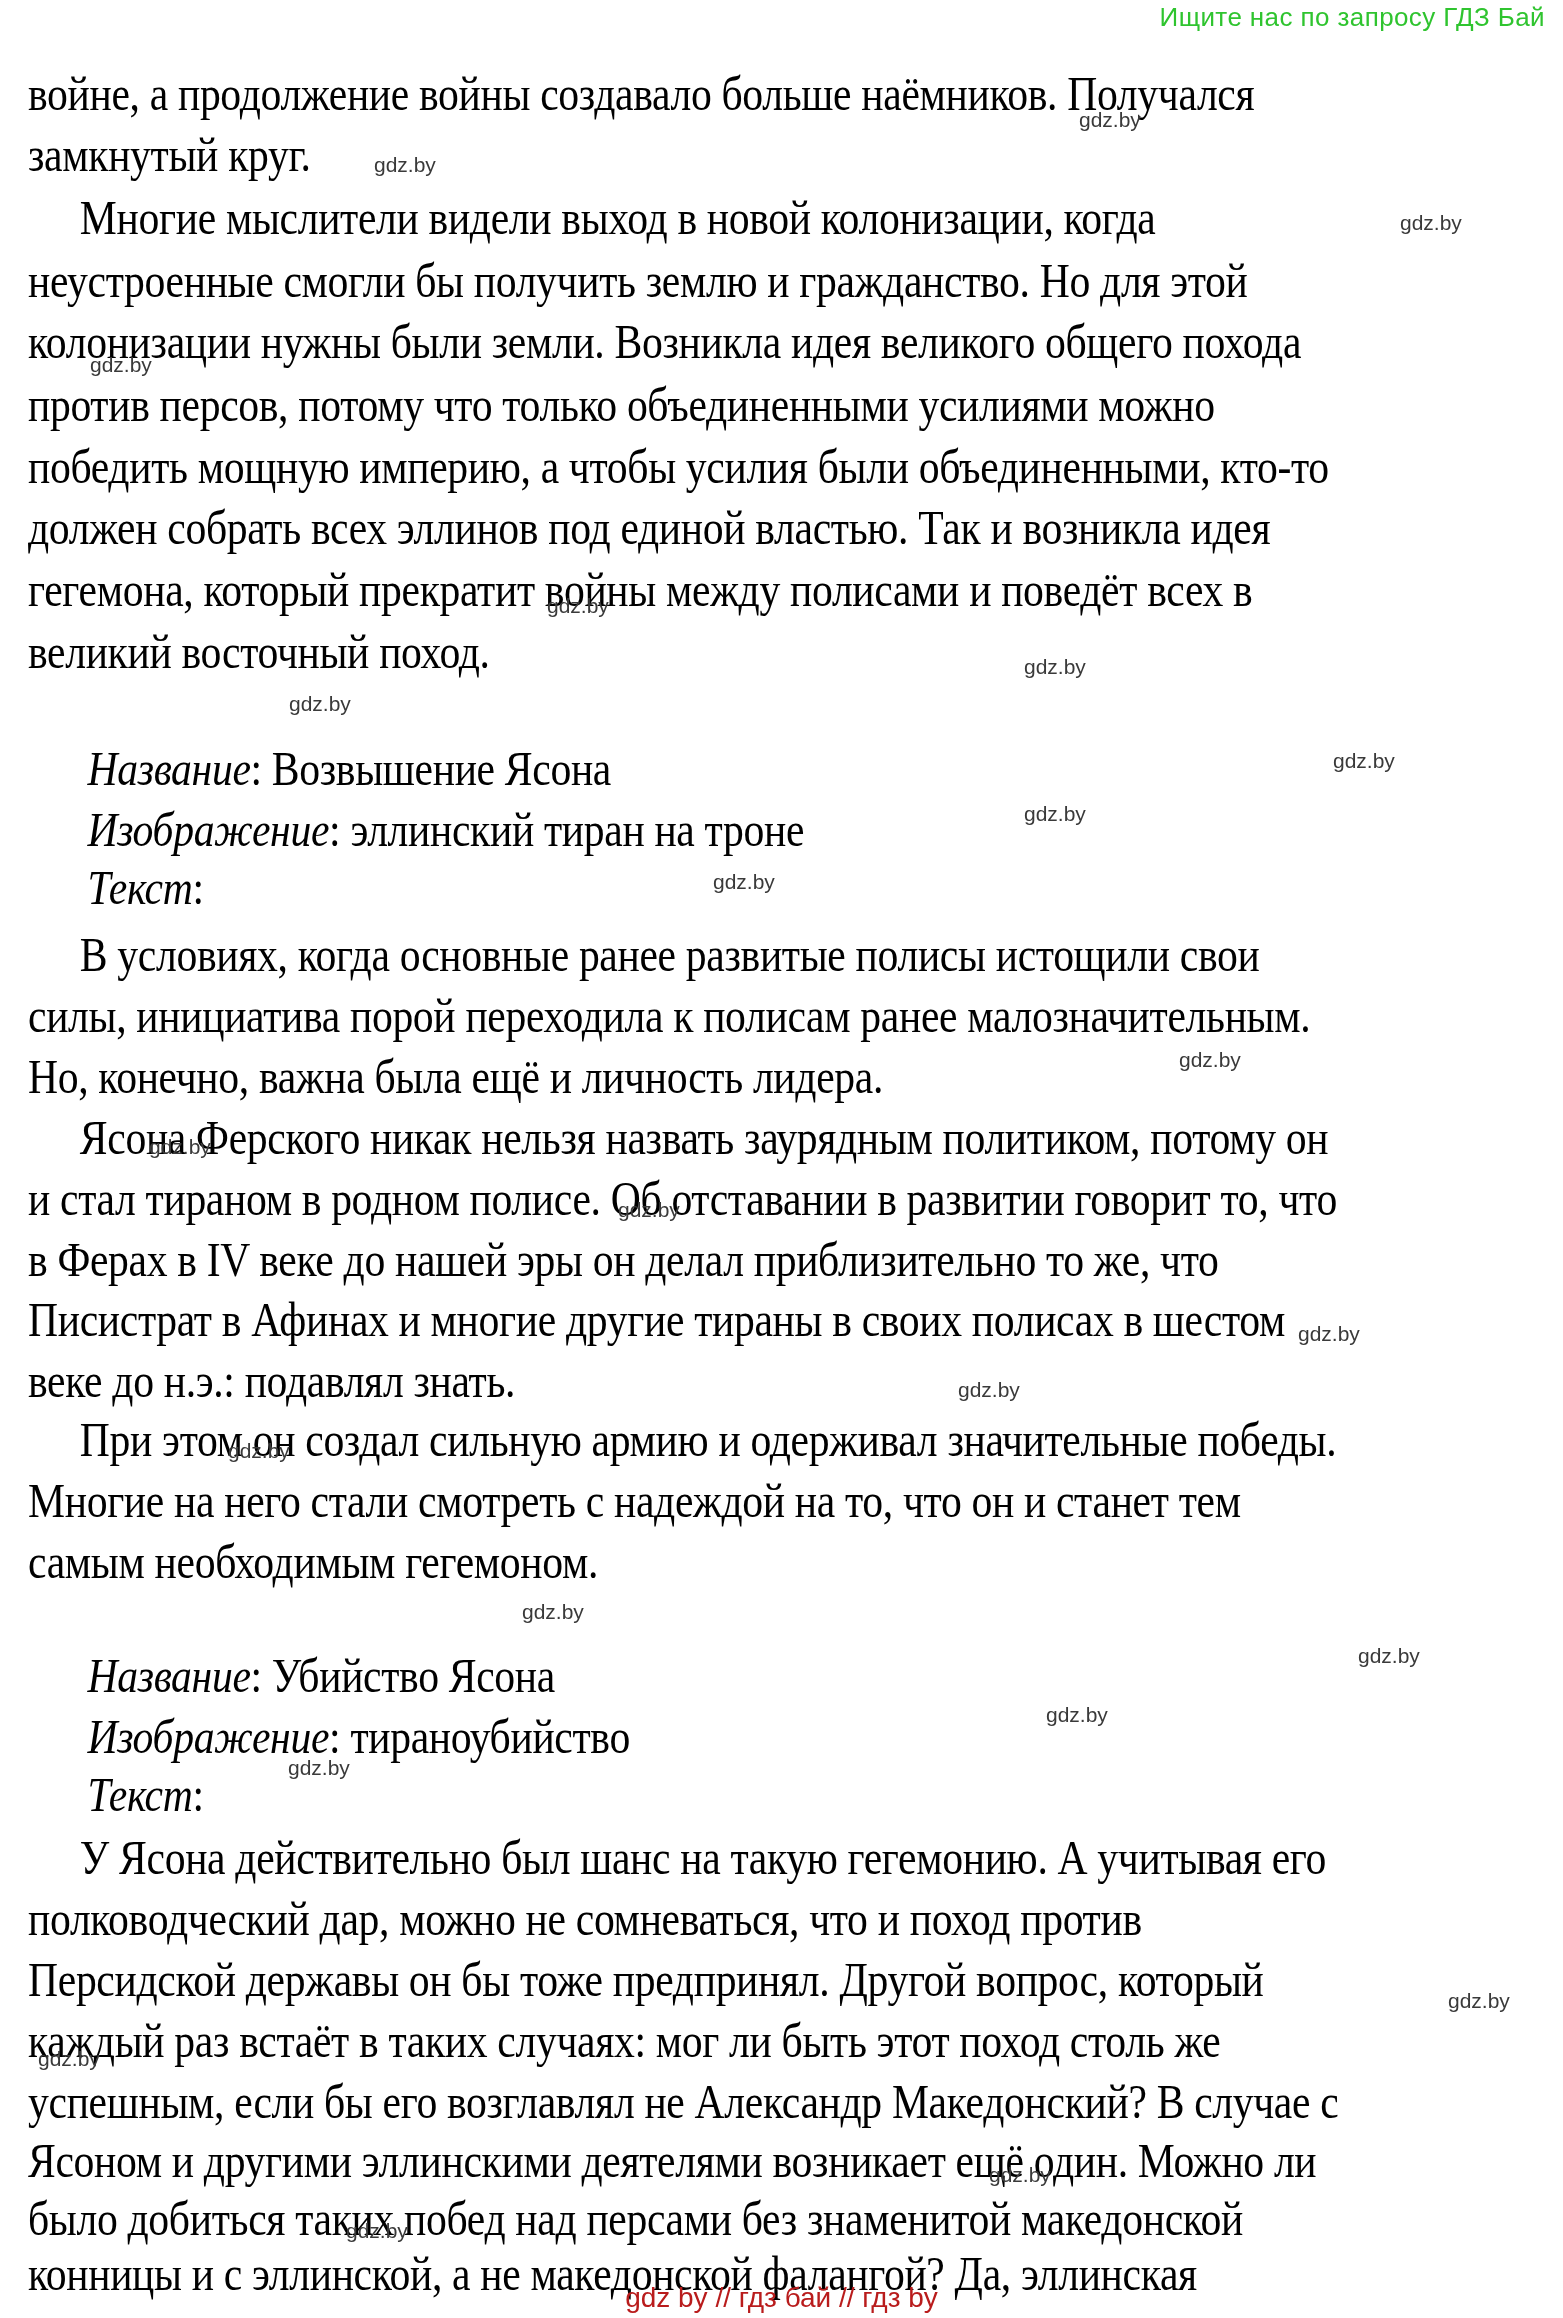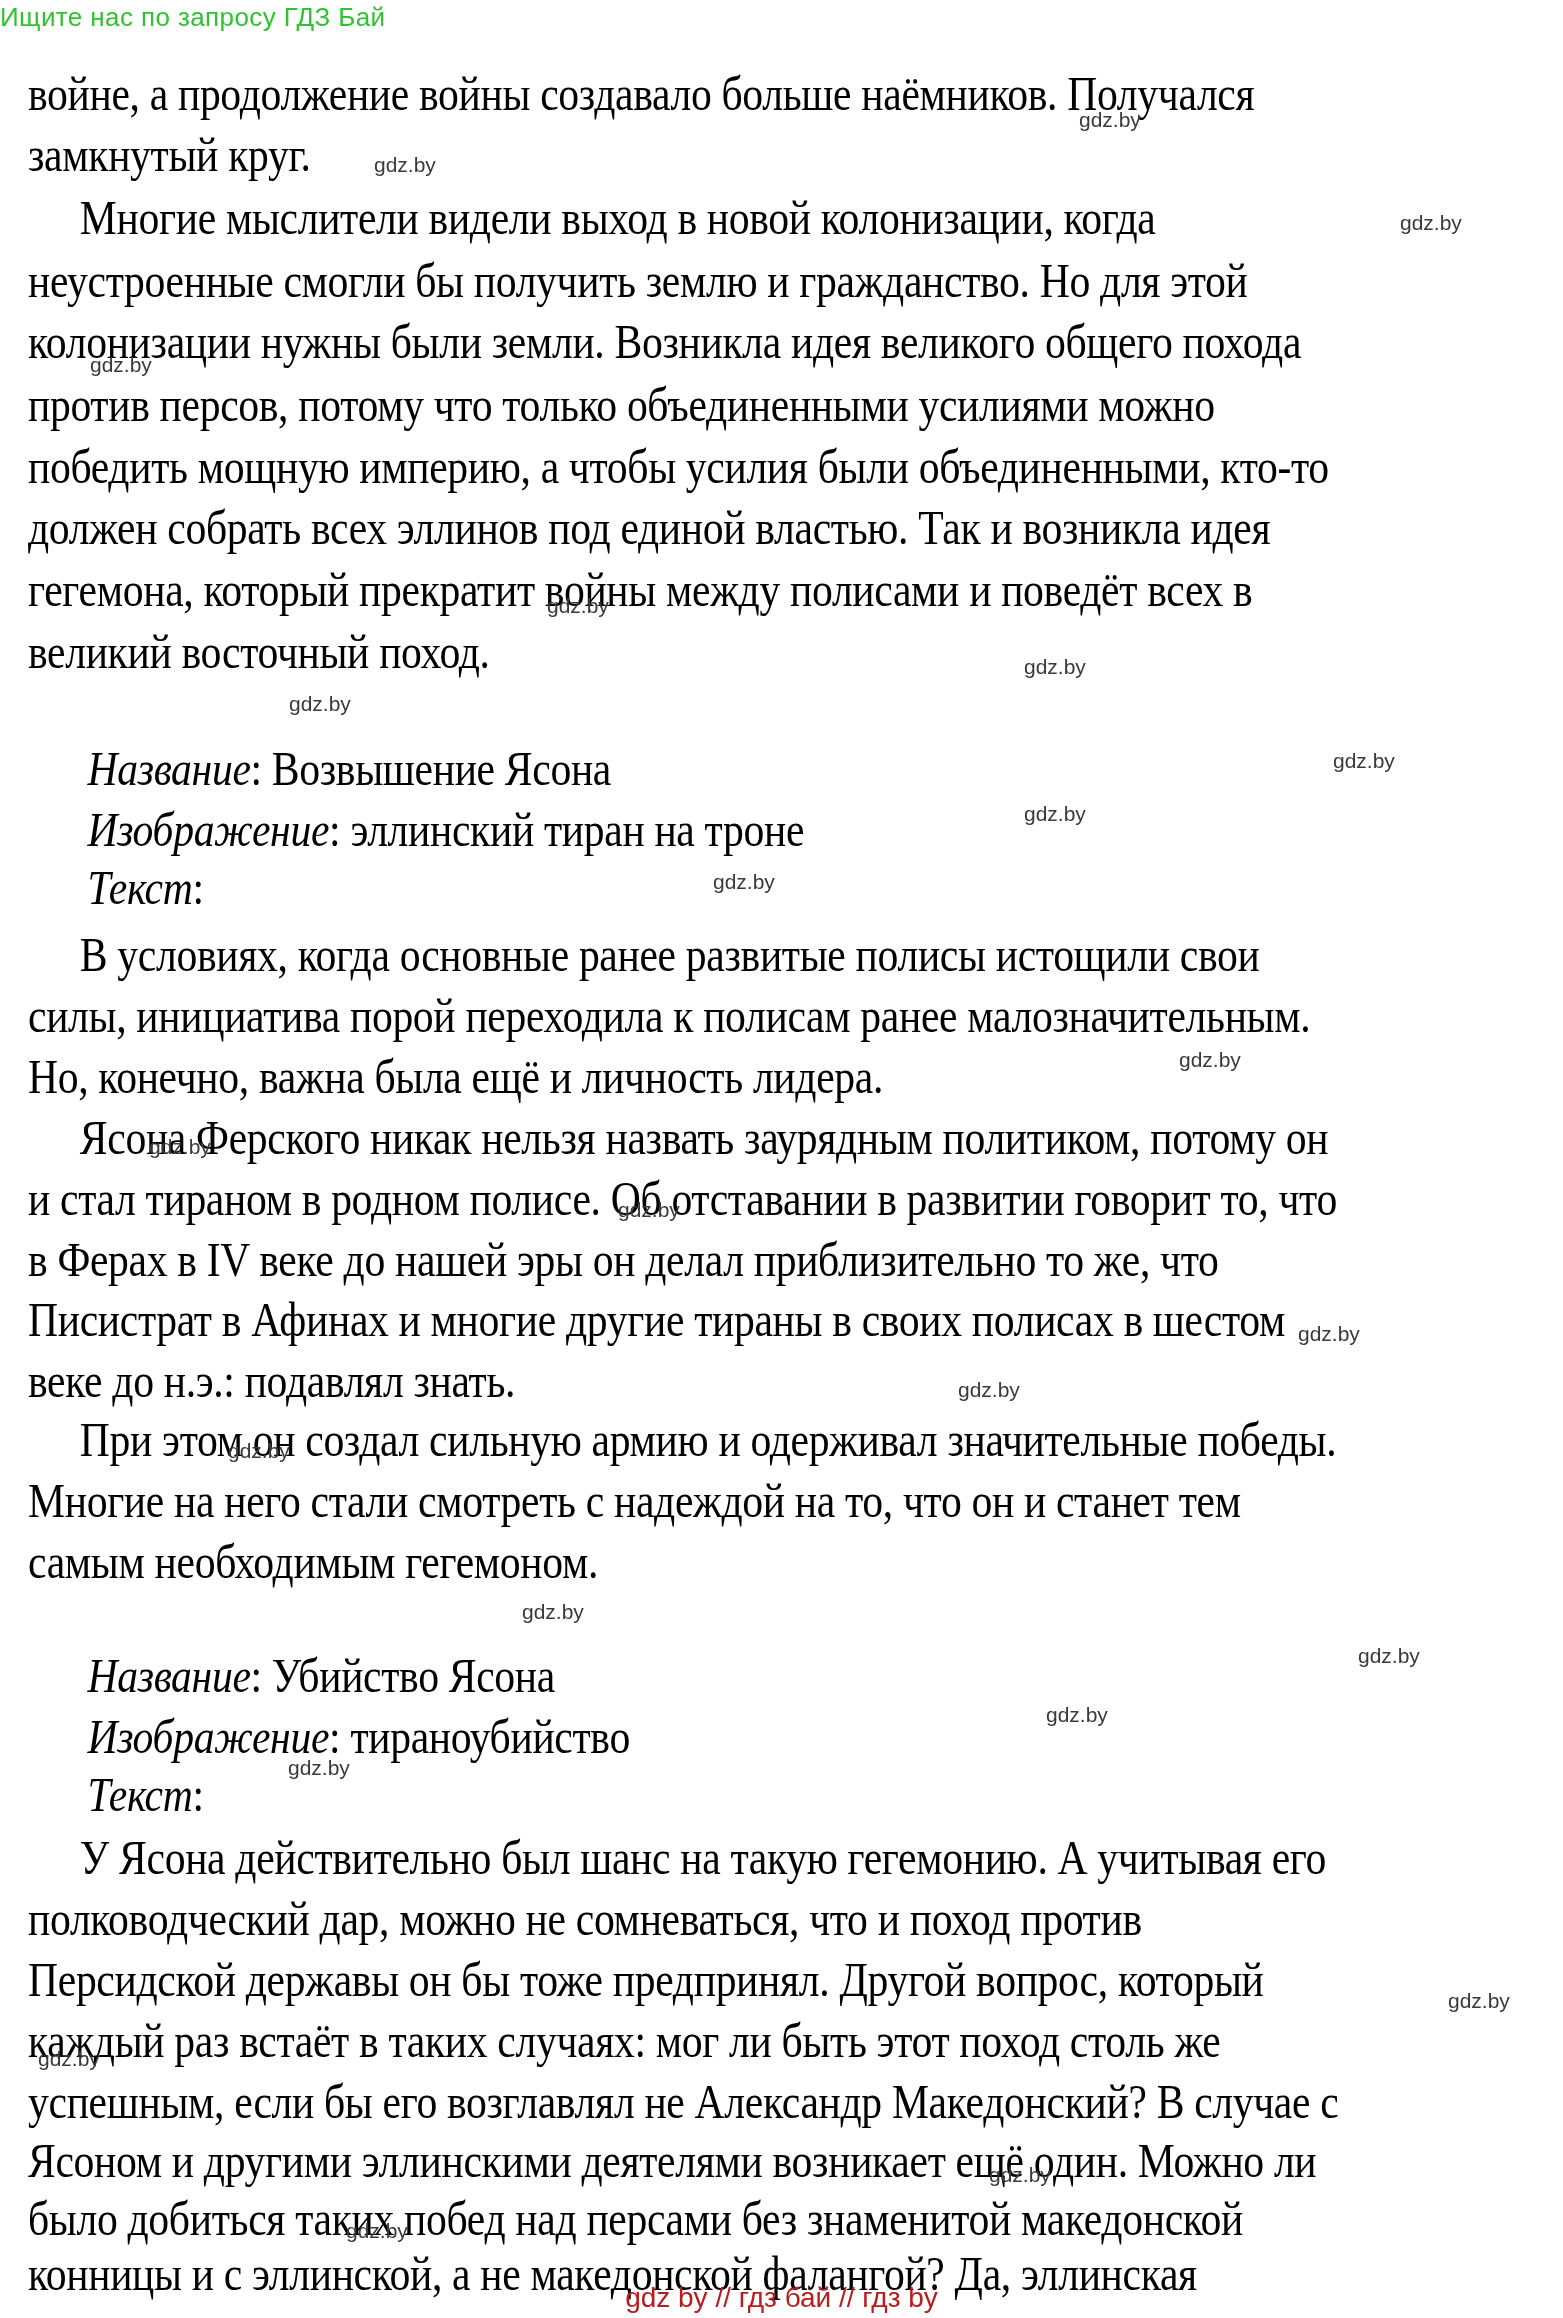--- a/index.html
+++ b/index.html
@@ -5,21 +5,21 @@
   html,body{margin:0;padding:0;}
   body{
     width:1563px;height:2319px;
     background:#ffffff;
     position:relative;
     overflow:hidden;
     font-family:"Liberation Serif","DejaVu Serif",serif;
   }
   .promo-header{
     position:absolute;top:2.3px;left:0;width:1545px;
-    text-align:left;
+    text-align:right;
     font-family:"Liberation Sans","DejaVu Sans",sans-serif;
     font-size:26px;
     letter-spacing:0.4px;
   }
   .promo-footer{
     position:absolute;top:2282px;left:0;width:1563px;
     text-align:center;
     font-family:"Liberation Sans","DejaVu Sans",sans-serif;
     font-size:28px;
     font-weight:500;

